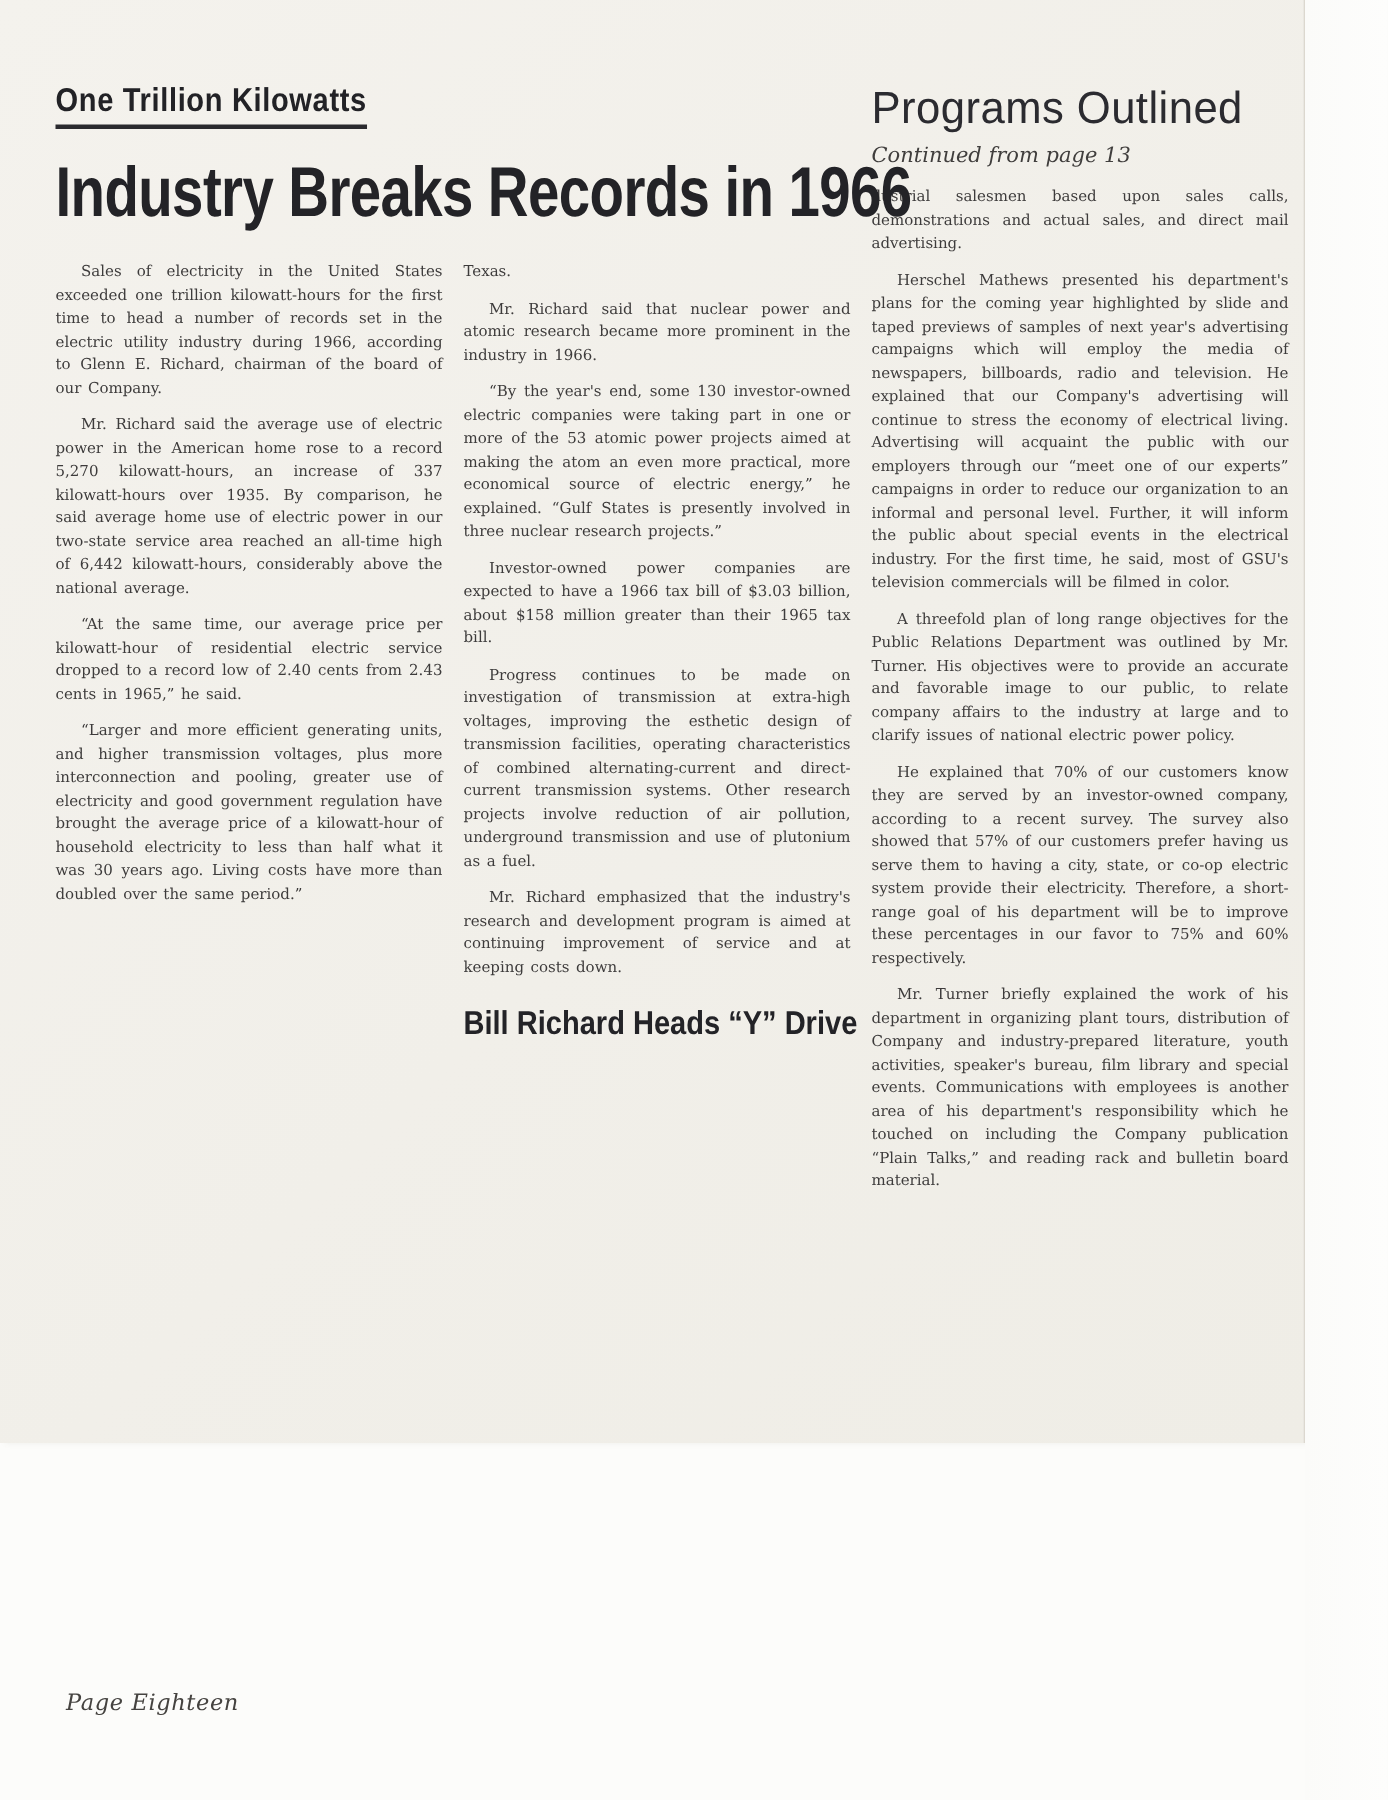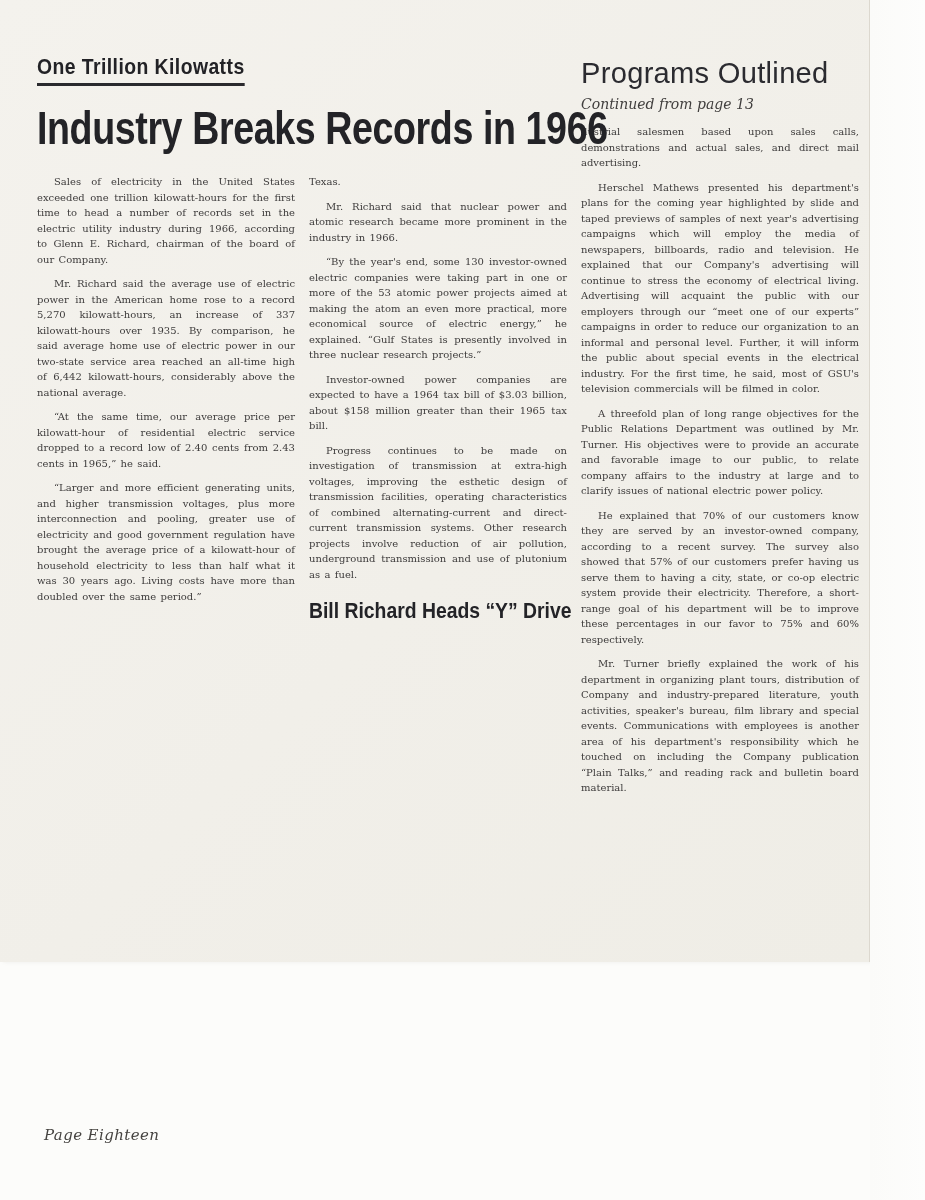--- a/index.html
+++ b/index.html
@@ -143,22 +143,23 @@
           <p>“At the same time, our average price per kilowatt-hour of residential electric service dropped to a record low of 2.40 cents from 2.43 cents in 1965,” he said.</p>
           <p>“Larger and more efficient generating units, and higher transmission voltages, plus more interconnection and pooling, greater use of electricity and good government regulation have brought the average price of a kilowatt-hour of household electricity to less than half what it was 30 years ago. Living costs have more than doubled over the same period.”</p>
         </div>
     </div>
 
     <div class="col2 body-text">
       <p class="continuation">Texas.</p>
       <div>
           <p>Mr. Richard said that nuclear power and atomic research became more prominent in the industry in 1966.</p>
           <p>“By the year's end, some 130 investor-owned electric companies were taking part in one or more of the 53 atomic power projects aimed at making the atom an even more practical, more economical source of electric energy,” he explained. “Gulf States is presently involved in three nuclear research projects.”</p>
-          <p>Investor-owned power companies are expected to have a 1964 tax bill of $3.03 billion, about $158 million greater than their 1965 tax bill.</p>
+          <p>Investor-owned power companies are expected to have a 1966 tax bill of $3.03 billion, about $158 million greater than their 1965 tax bill.</p>
           <p>Progress continues to be made on investigation of transmission at extra-high voltages, improving the esthetic design of transmission facilities, operating characteristics of combined alternating-current and direct-current transmission systems. Other research projects involve reduction of air pollution, underground transmission and use of plutonium as a fuel.</p>
+          <p>Mr. Richard emphasized that the industry's research and development program is aimed at continuing improvement of service and at keeping costs down.</p>
         </div>
 
       <div class="subhead-wrap">
         <span class="subhead">Bill Richard Heads “Y” Drive</span>
       </div>
 
     </div>
 
     <div class="col3 body-text">
       <div class="programs-heading">Programs Outlined</div>

